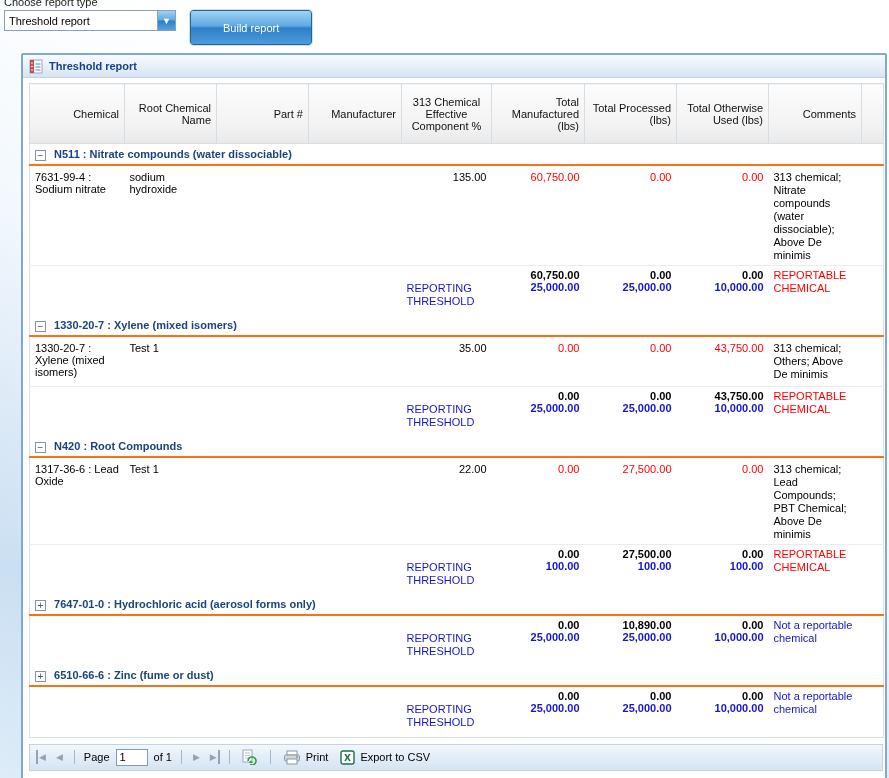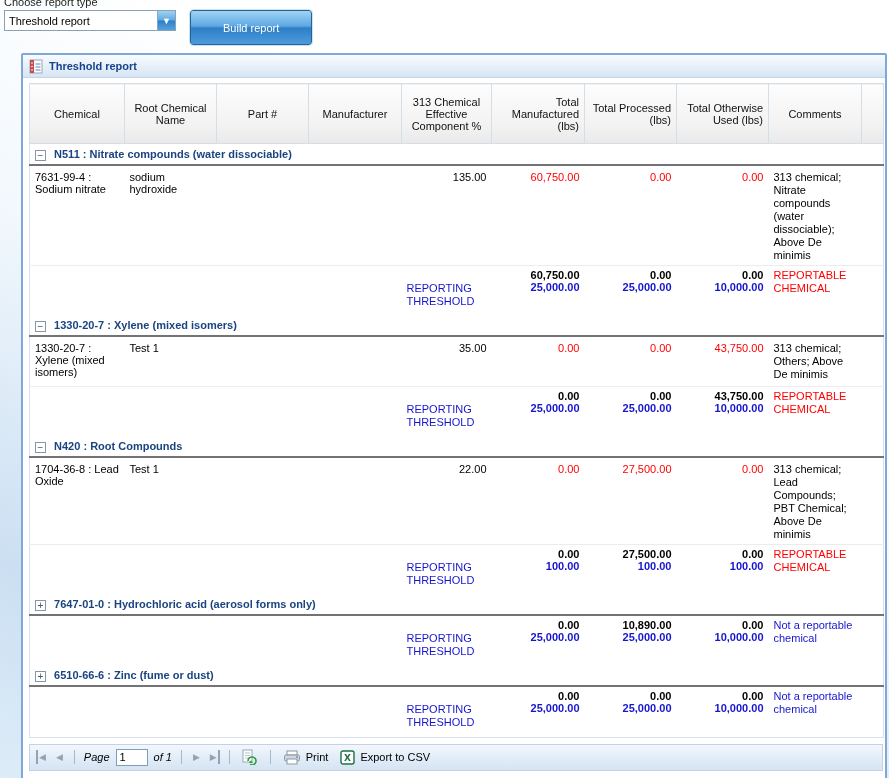--- a/index.html
+++ b/index.html
@@ -41,26 +41,26 @@
     height:23px; flex:0 0 23px; display:flex; align-items:center; gap:6px; padding-left:6px;
     background:linear-gradient(to bottom,#f8fbfe 0%,#e4eef8 60%,#d6e4f3 100%);
     border-bottom:1px solid #c2d4e8;
   }
   .panel-title { color:#15428b; font-weight:bold; }
   .panel-body { flex:1; padding:5px 5px 0 6px; overflow:hidden; }
   
   table.report { border-collapse:collapse; table-layout:fixed; width:854px; border:1px solid #d7e2ee; }
   table.report td, table.report th { padding:3px 5px; vertical-align:top; font-weight:normal; overflow:hidden; }
   th {
-    height:60px; vertical-align:middle !important; text-align:center;
+    height:60px; vertical-align:middle !important; text-align:right;
     background:linear-gradient(to bottom,#fdfdfd 0%,#f2f2f2 70%,#e9e9e9 100%);
     border:1px solid #d5dde6; font-size:11px; color:#111;
   }
   th.c { text-align:center; } th.r { text-align:right; }
-  td.group-cell { padding:10px 2px 3px 2px; border-bottom:2px solid #737373; cursor:pointer; }
+  td.group-cell { padding:10px 2px 3px 2px; border-bottom:2px solid #f97316; cursor:pointer; }
   tr.first td.group-cell { padding-top:4px; }
   .group-title { color:#1a4480; font-weight:bold; }
   .toggle {
     display:inline-block; width:11px; height:11px; margin-right:5px; text-align:center;
     border:1px solid #8696a8; background:#fff; color:#44566b;
     font-size:10px; line-height:9px; vertical-align:-1px; cursor:pointer;
   }
   td.num { text-align:right; }
   tr.data-row td { border-bottom:1px solid #ececec; padding-top:5px; }
   tr.data-row.tall td { height:100px; }
@@ -82,21 +82,21 @@
     display:flex; align-items:center; padding:0 6px; gap:6px;
   }
   .pg-btn { color:#93a3b3; font-size:9px; cursor:pointer; padding:2px; display:flex; align-items:center; }
   .pg-bar-l { border-left:2px solid #93a3b3; padding-left:1px; }
   .pg-bar-r { border-right:2px solid #93a3b3; padding-right:1px; }
   .pg-sep { width:1px; height:14px; background:#a8b8c8; margin:0 3px; }
   .page-input {
     width:32px; height:17px; border:1px solid #7f9db9; font-size:11px; padding:0 3px;
     font-family:"Liberation Sans", sans-serif;
   }
-  .pager-label { color:#000;font-style:italic; }
+  .pager-label { color:#000; }
   .tool-btn { display:flex; align-items:center; gap:5px; cursor:pointer; padding:1px 3px; }
   svg { display:block; }
 </style>
 </head>
 <body>
 
 <div class="top-controls">
   <div class="choose-label">Choose report type</div>
   <div class="controls-row">
     <div class="combo">
@@ -226,21 +226,21 @@
         <td></td>
       </tr>
 
       <tr>
         <td class="group-cell" colspan="10">
           <span class="toggle">−</span>
           <span class="group-title">N420 : Root Compounds</span>
         </td>
       </tr>
       <tr class="data-row mid">
-        <td>1704-36-8 : Lead Oxide</td>
+        <td>1317-36-6 : Lead Oxide</td>
         <td>Test 1</td>
         <td></td>
         <td></td>
         <td class="num">22.00</td>
         <td class="num red">0.00</td>
         <td class="num red">27,500.00</td>
         <td class="num red">0.00</td>
         <td class="comments">313 chemical; Lead Compounds; PBT Chemical; Above De minimis</td>
         <td></td>
       </tr>

